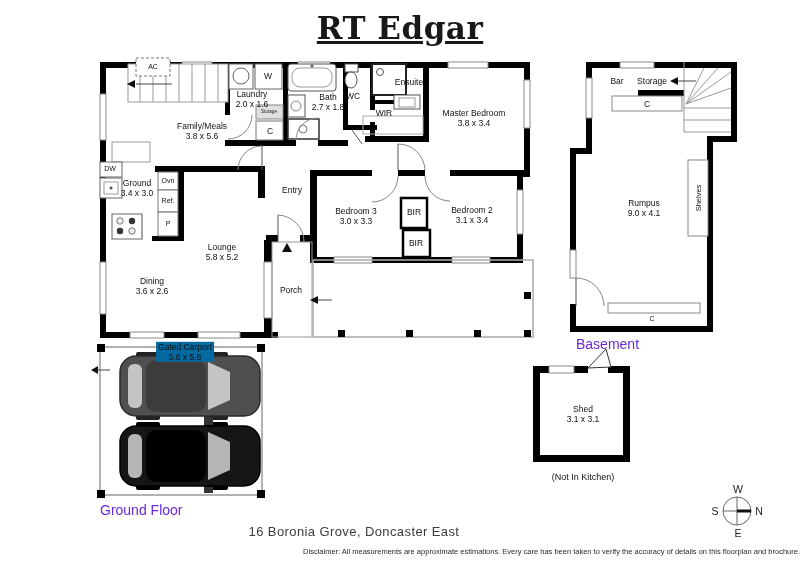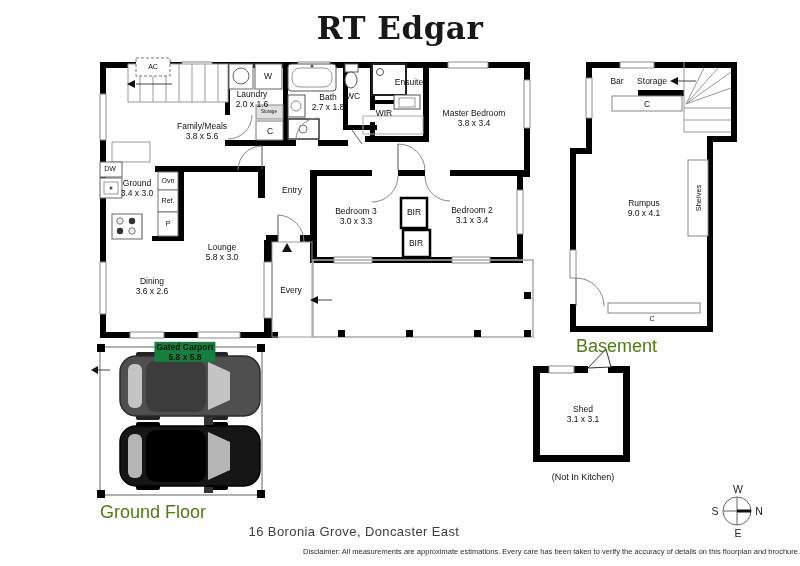--- a/index.html
+++ b/index.html
@@ -1,28 +1,28 @@
 <!DOCTYPE html>
 <html><head>
 <meta charset="utf-8">
 <style>
   html,body{margin:0;padding:0;background:#fff;}
   .canvas{position:relative;width:800px;height:566px;background:#ffffff;overflow:hidden;
           font-family:"Liberation Sans",sans-serif;}
   .plan-svg{position:absolute;left:0;top:0;}
   .logo{position:absolute;left:0;top:10px;width:800px;text-align:center;
         font-family:"DejaVu Serif",serif;font-weight:700;font-size:31px;color:#181818;
-        letter-spacing:.5px;}
+        letter-spacing:.5px;text-decoration:underline;}
   .lbl{position:absolute;transform:translate(-50%,-50%);text-align:center;
        font-size:8.5px;line-height:1.2;color:#111;white-space:nowrap;}
   .lbl.small{font-size:7px;}
   .lbl.tiny{font-size:4.5px;}
-  .lbl.bg{background:#15803d;padding:0 2px;font-weight:bold;}
+  .lbl.bg{background:#0369a1;padding:0 2px;}
   .lbl.rot{transform:translate(-50%,-50%) rotate(-90deg);font-size:7.5px;}
-  .floor-title{position:absolute;font-size:18px;color:#4d7c0f;}
+  .floor-title{position:absolute;font-size:14px;color:#6d28d9;}
   .address{position:absolute;left:0;top:524px;width:708px;text-align:center;
            font-size:13px;color:#3c3c3c;letter-spacing:.4px;}
   .disclaimer{position:absolute;left:0;top:547px;width:800px;text-align:right;
               font-size:7.5px;color:#2a2a2a;}
   .compass-letter{position:absolute;transform:translate(-50%,-50%);font-size:10.5px;color:#222;}
 </style>
 </head>
 <body>
 
 <div class="canvas">
@@ -301,27 +301,27 @@
       <div>3.0 x 3.3</div>
     </div>
   <div class="lbl" style="left:414px;top:212px"><span>BIR</span></div>
   <div class="lbl" style="left:416px;top:243px"><span>BIR</span></div>
   <div class="lbl" style="left:472px;top:215px">
     <div>Bedroom 2</div>
       <div>3.1 x 3.4</div>
     </div>
   <div class="lbl" style="left:222px;top:252px">
     <div>Lounge</div>
-      <div>5.8 x 3.0</div>
+      <div>5.8 x 5.2</div>
     </div>
   <div class="lbl" style="left:152px;top:286px">
     <div>Dining</div>
       <div>3.6 x 2.6</div>
     </div>
-  <div class="lbl" style="left:291px;top:290px"><span>Every</span></div>
+  <div class="lbl" style="left:291px;top:290px"><span>Porch</span></div>
   <div class="lbl bg" style="left:185px;top:352px">
     <div>Gated Carport</div>
       <div>5.8 x 5.8</div>
     </div>
 
   <div class="lbl" style="left:617px;top:81px"><span>Bar</span></div>
   <div class="lbl" style="left:652px;top:81px"><span>Storage</span></div>
   <div class="lbl" style="left:647px;top:104px"><span>C</span></div>
   <div class="lbl rot" style="left:698px;top:198px"><span>Shelves</span></div>
   <div class="lbl" style="left:644px;top:208px">

